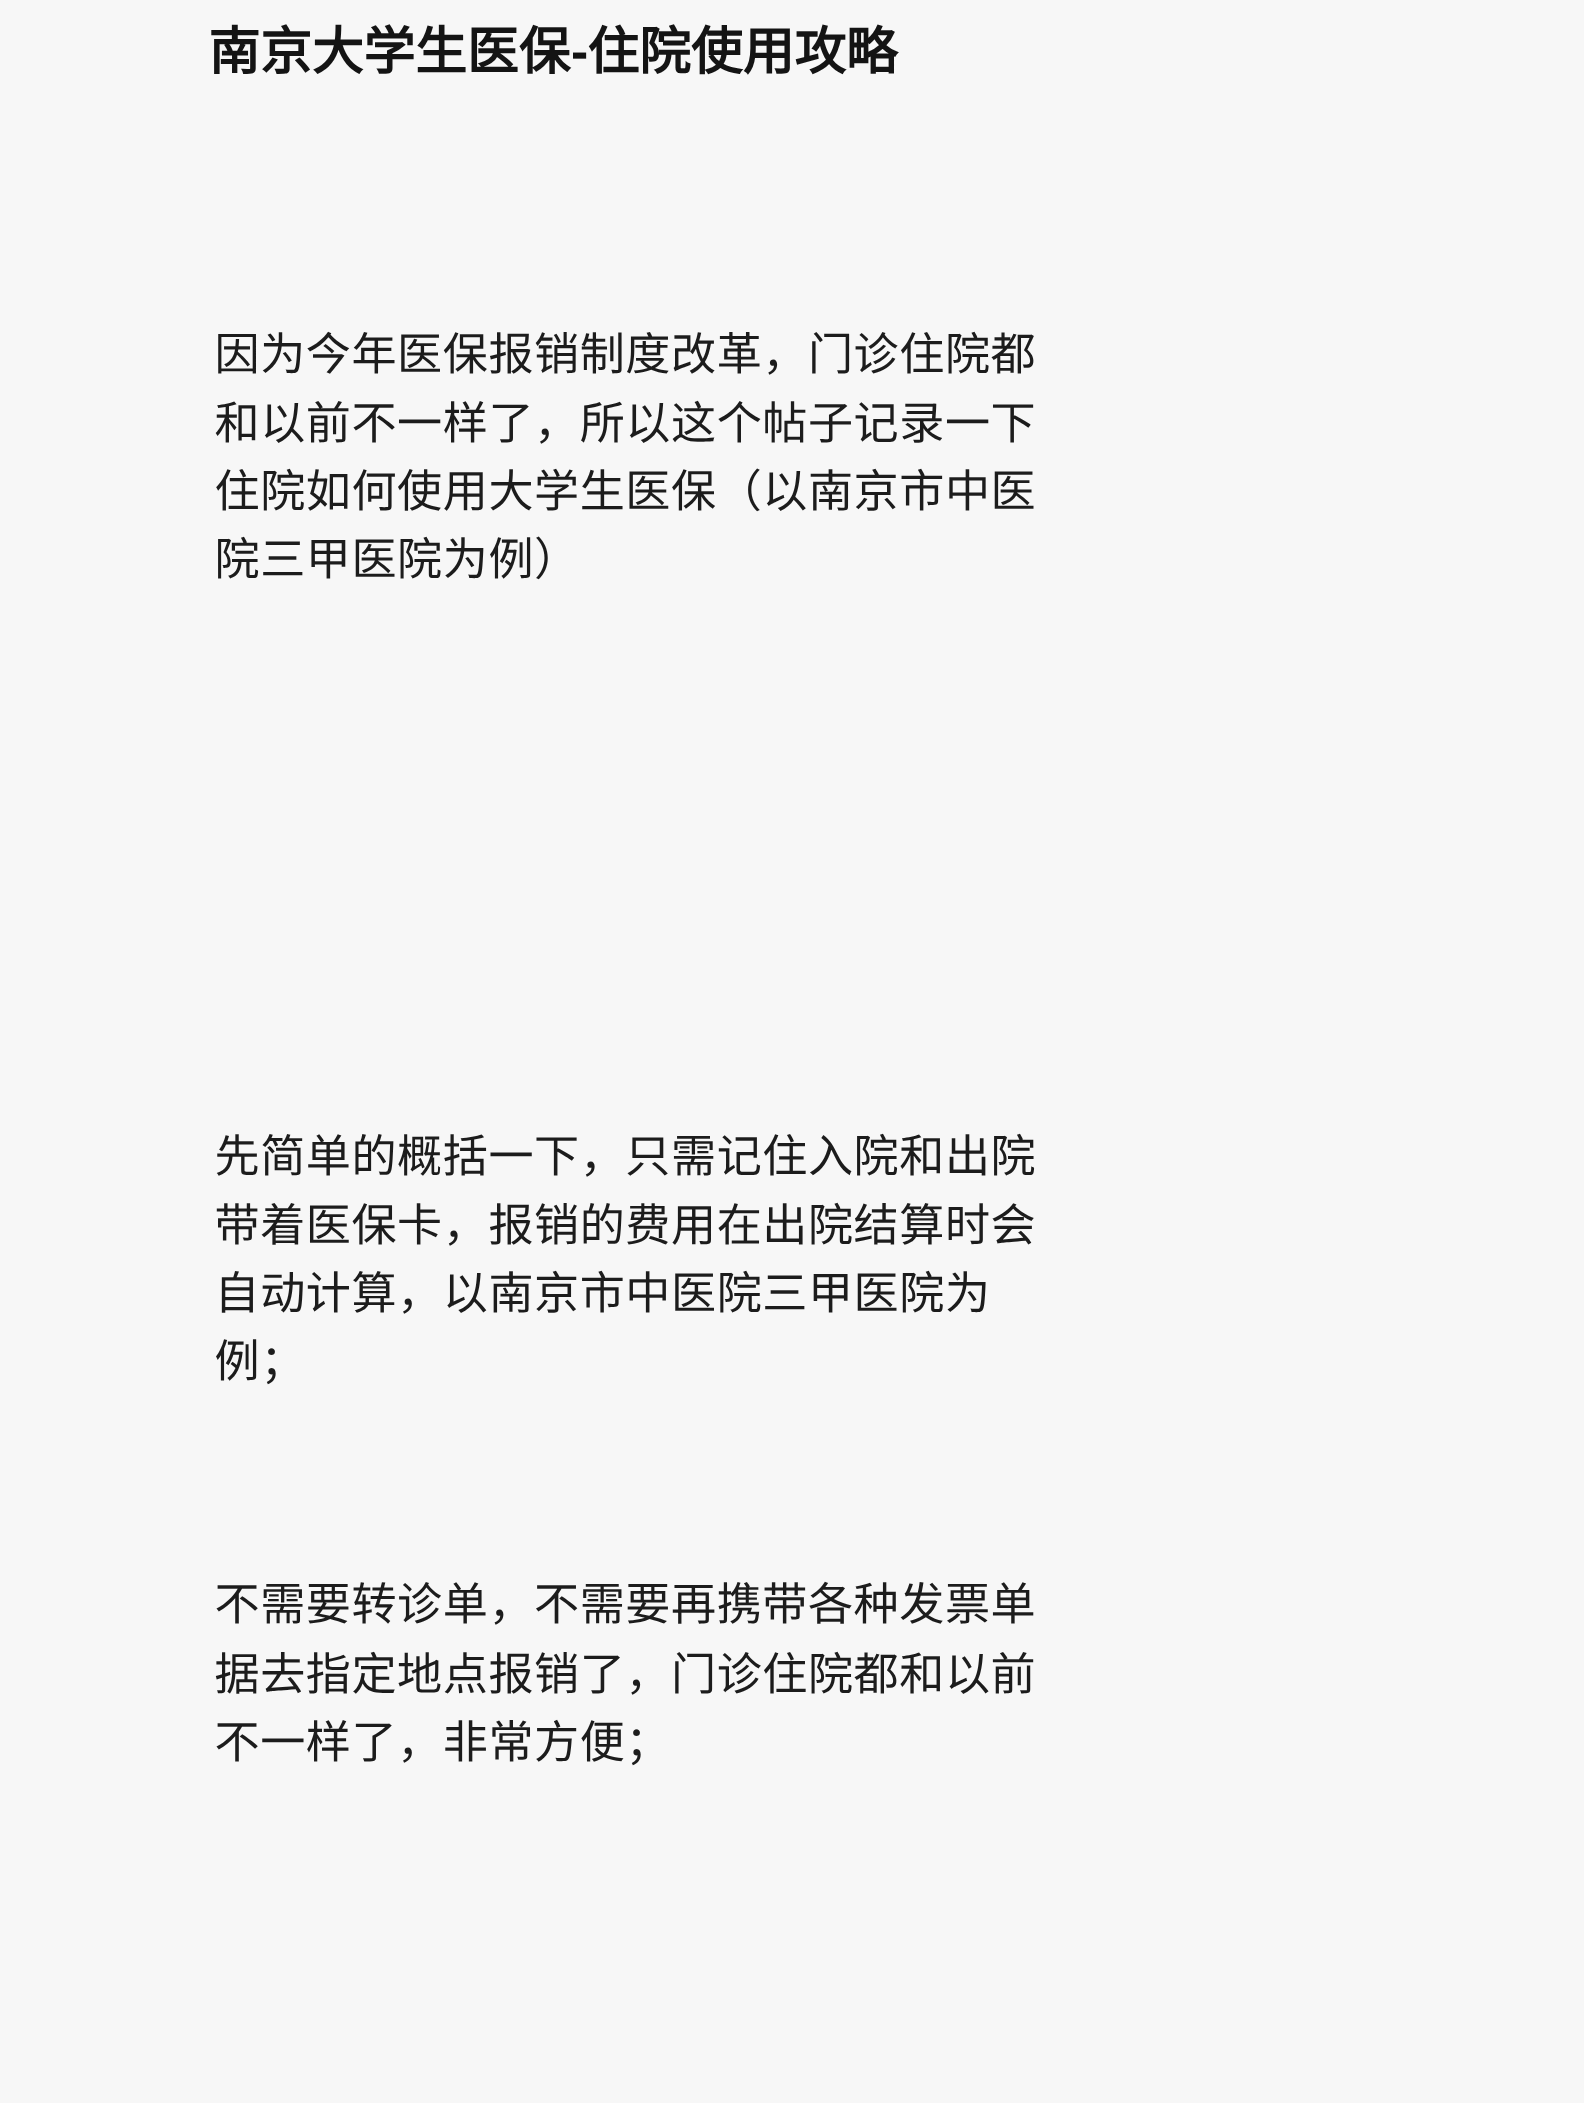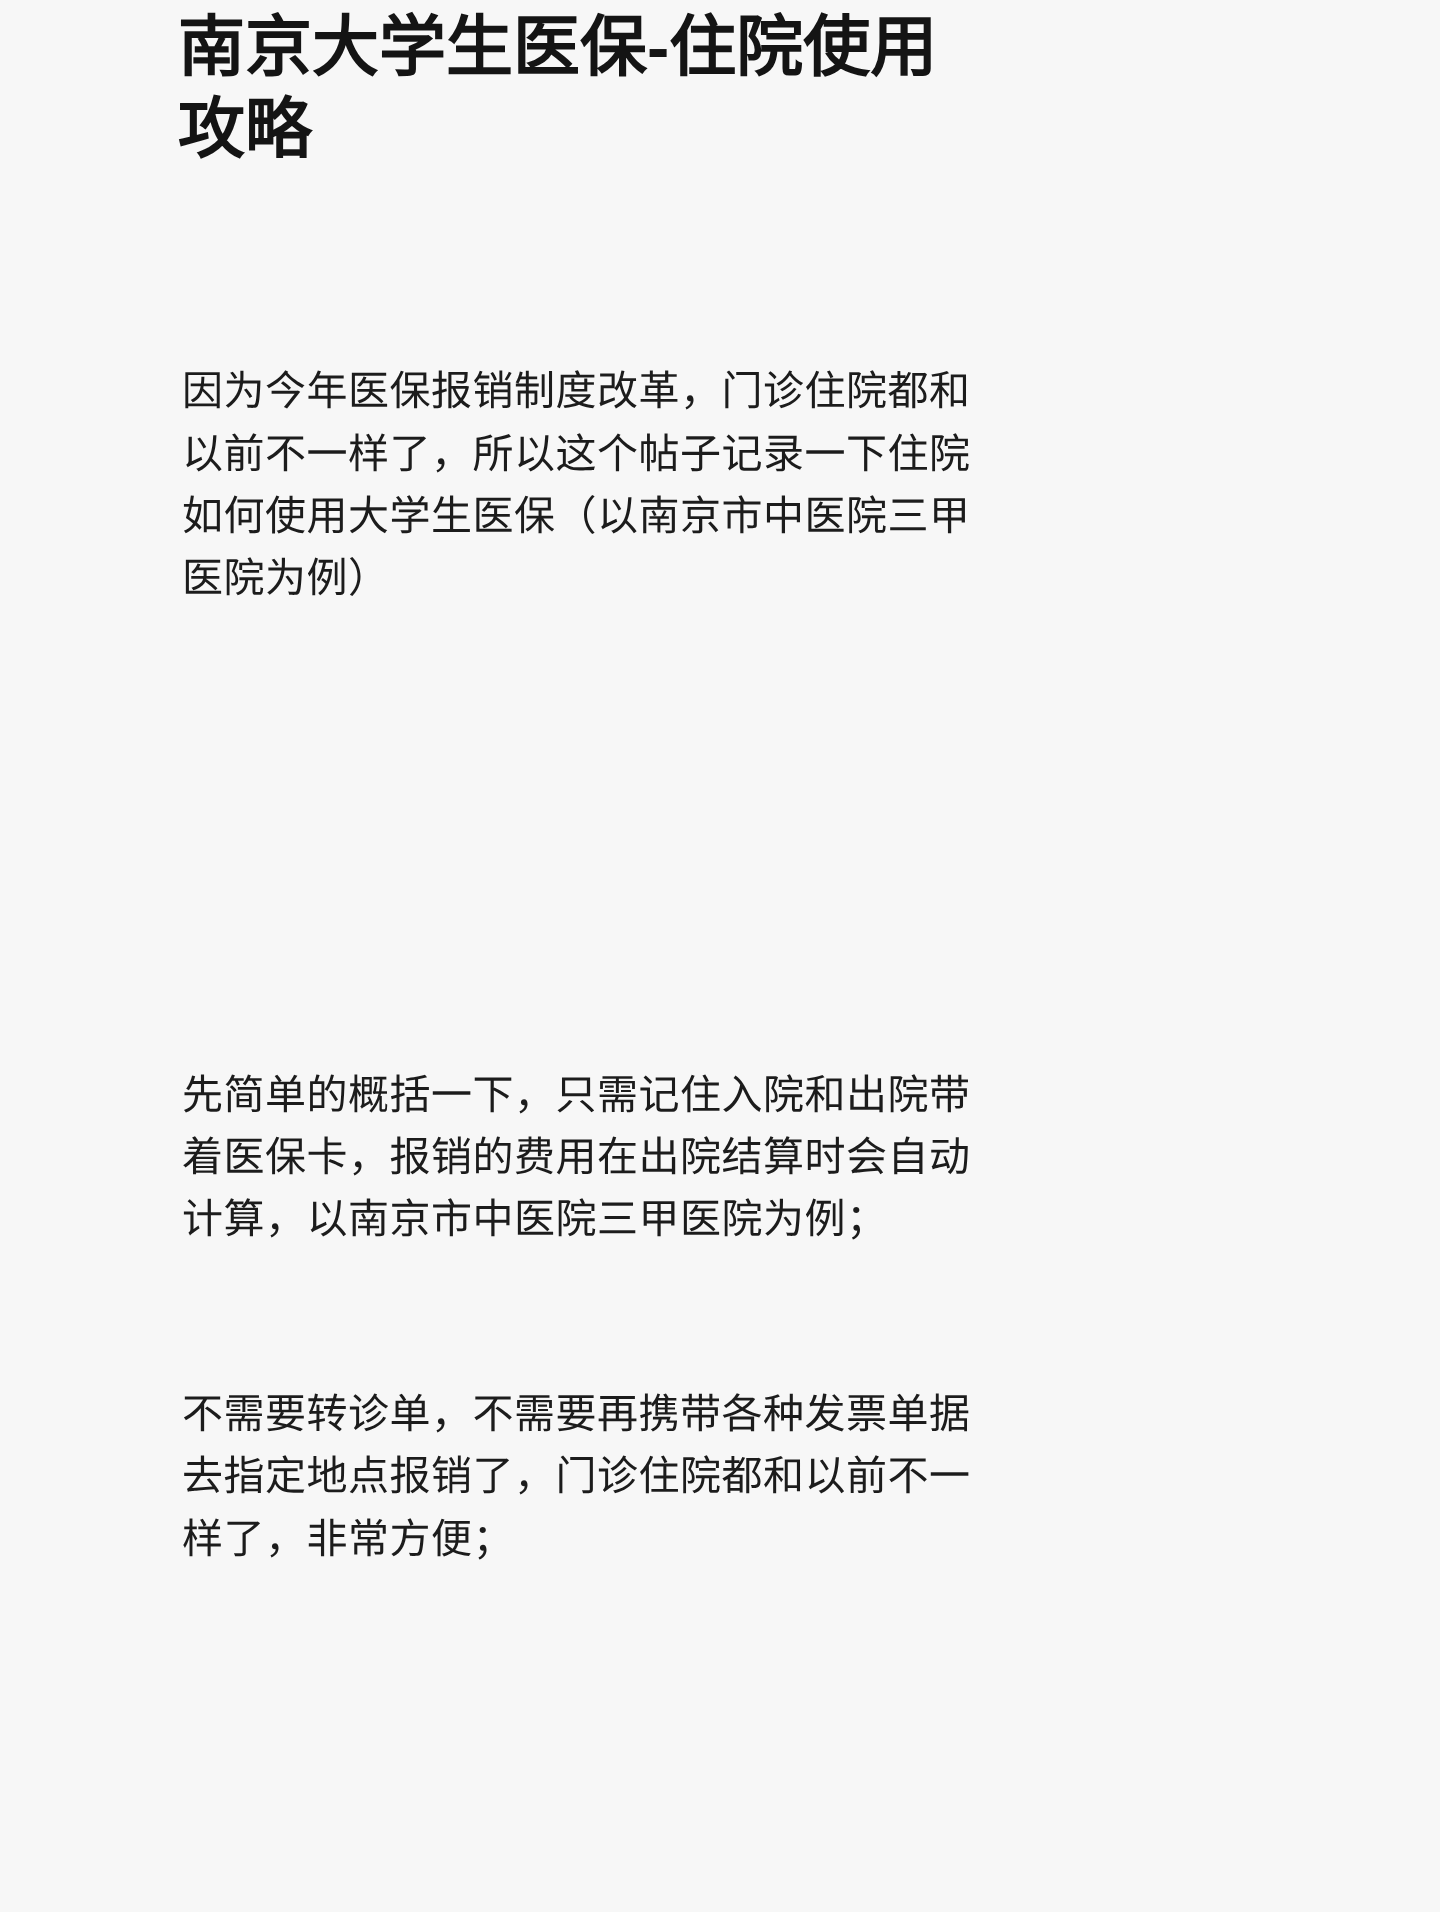--- a/index.html
+++ b/index.html
@@ -16,41 +16,41 @@
   }
   .page {
     width: 1440px;
     min-height: 1912px;
     background: #f7f7f7;
     box-sizing: border-box;
     padding: 0 120px 0 178px;
     overflow: hidden;
   }
   .title {
-    font-size: 67px;
+    font-size: 47px;
     line-height: 1.22;
     font-weight: bold;
     letter-spacing: 0px;
     color: #141414;
-    margin: 0;
+    margin: 12px;
     padding-top: 6px;
     white-space: pre-wrap;
     max-width: 810px;
   }
   .body-block {
     font-size: 41px;
     line-height: 1.52;
     color: #1c1c1c;
     letter-spacing: 0.5px;
     max-width: 810px;
     white-space: pre-wrap;
     word-break: break-all;
   }
   .para {
-    margin: 4px;
+    margin: 17px;
     padding: 0;
   }
   .gap-lg {
     height: 72px;
   }
   .gap-md {
     height: 66px;
   }
 </style>
 </head>

